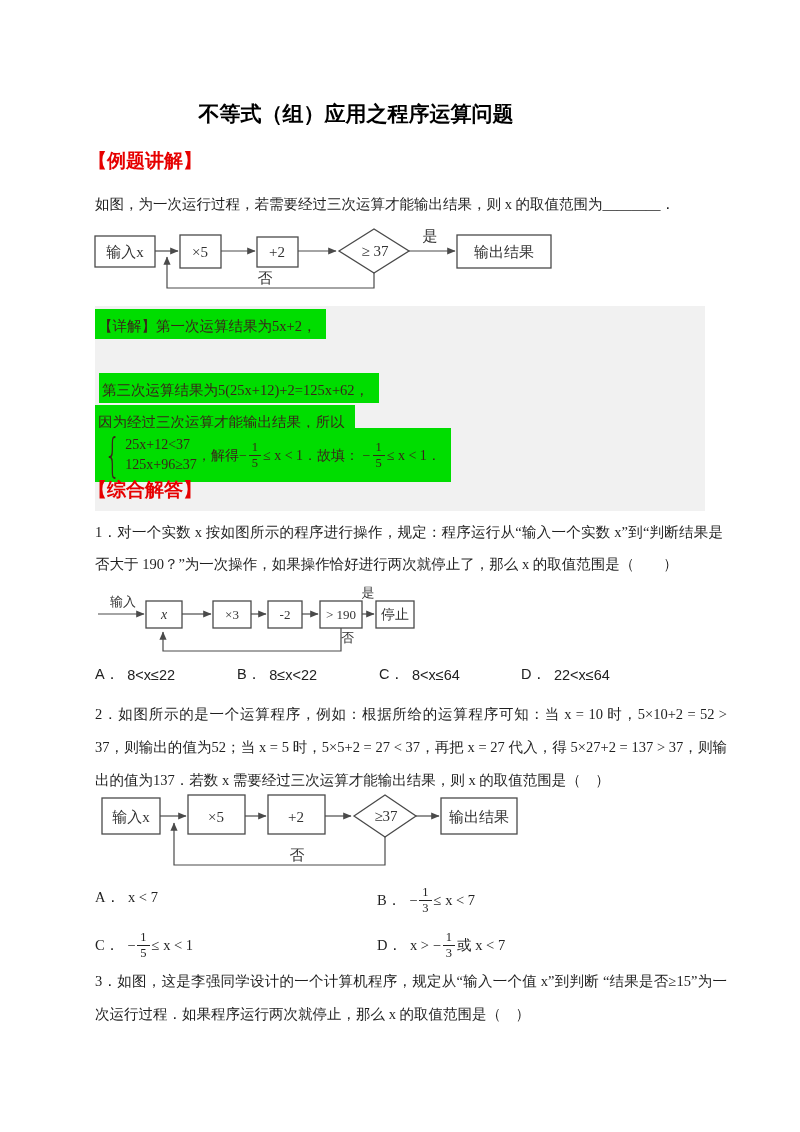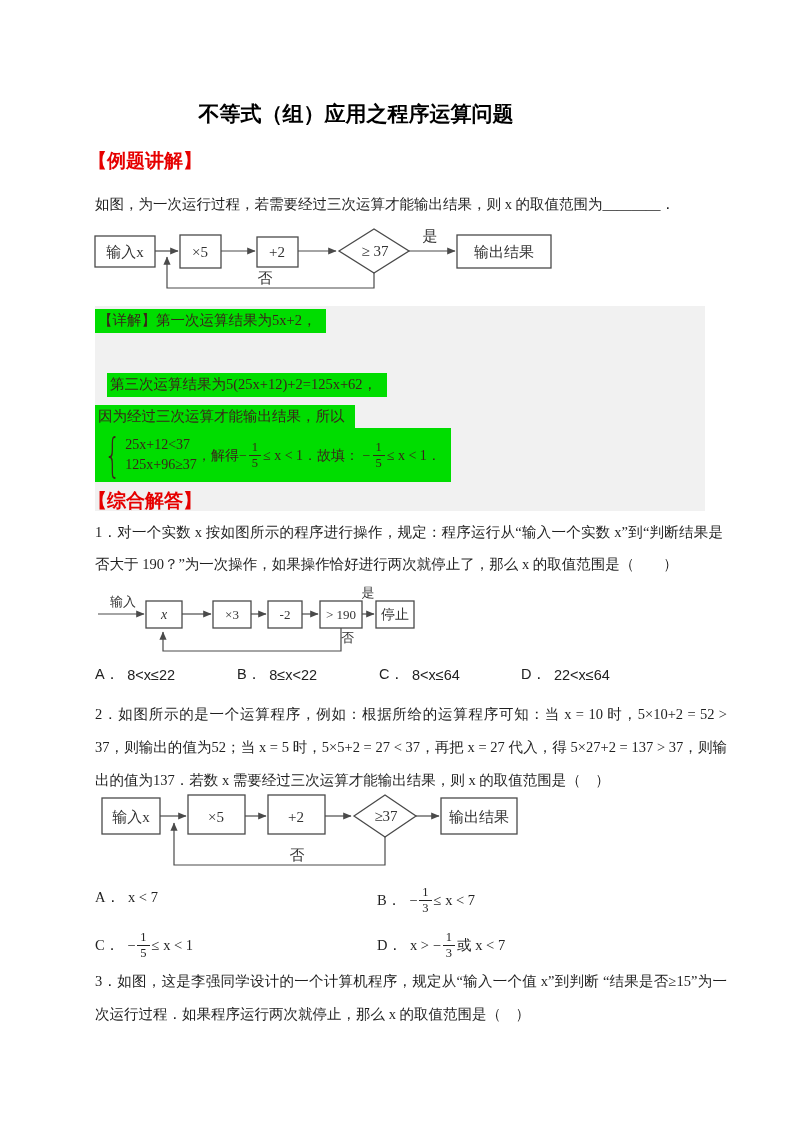--- a/index.html
+++ b/index.html
@@ -19,21 +19,21 @@
     font-family:"Liberation Sans","DejaVu Sans",sans-serif;
   }
   .para { font-size:14.5px; line-height:32px; text-align:justify; color:#1f1f1f; }
   .flow { display:block; }
   .flow text { fill:#333; font-family:"Liberation Serif","DejaVu Serif",serif; }
   .flow .shape { fill:none; stroke:#4a4a4a; stroke-width:1.3; }
   .flow .wire  { fill:none; stroke:#4a4a4a; stroke-width:1.2; }
   .gray-block { background:#f1f1f1; }
   .hl {
     display:inline-block; background:#00dd00; color:#3a241a;
-    font-size:14.5px; line-height:21px; padding:1px 10px 2px 3px;
+    font-size:14.5px; line-height:21px; padding:7px 10px 2px 3px;
     white-space:nowrap;
   }
   .sys-row { display:inline-flex; align-items:center; padding:4px 10px 4px 3px; }
   .brace {
     font-family:"DejaVu Sans","Liberation Sans",sans-serif;
     font-size:46px; font-weight:300; line-height:46px;
     transform:scaleX(.55); display:inline-block; margin-right:-2px;
   }
   .sys-lines { display:inline-block; font-size:14px; line-height:20px; }
   .frac { display:inline-block; vertical-align:middle; text-align:center;
@@ -77,21 +77,21 @@
   <rect class="shape" x="364" y="11" width="94" height="33"></rect>
   <text x="411" y="33" text-anchor="middle" font-size="15">输出结果</text>
   <path class="wire" d="M281,49 V64 H74 V33" marker-end="url(#m1)"></path>
   <text x="172" y="59" text-anchor="middle" font-size="15">否</text>
 </svg>
 
 <div class="abs gray-block" style="left:95px; top:306px; width:610px; height:205px;">
   <div class="abs" style="left:0; top:3px;">
     <span class="hl">【详解】第一次运算结果为5x+2，</span>
   </div>
-  <div class="abs" style="left:12px; top:67px;">
+  <div class="abs" style="left:4px; top:67px;">
     <span class="hl">第三次运算结果为5(25x+12)+2=125x+62，</span>
   </div>
   <div class="abs" style="left:0; top:99px;">
     <span class="hl">因为经过三次运算才能输出结果，所以</span>
   </div>
   <div class="abs" style="left:0; top:122px;">
     <span class="hl sys-row">
       <span class="brace">{</span>
       <span class="sys-lines">
         <span style="display:block;">25x+12&lt;37</span>
@@ -105,21 +105,21 @@
       <span class="mathtxt">≤ x &lt; 1．故填： −</span>
       <span class="frac">
         <span class="num">1</span>
         <span class="den">5</span>
       </span>
       <span class="mathtxt">≤ x &lt; 1．</span>
     </span>
   </div>
 </div>
 
-<div class="abs red-heading" style="left:88px; top:488px;">【综合解答】</div>
+<div class="abs red-heading" style="left:88px; top:477px;">【综合解答】</div>
 
 <div class="abs para" style="left:95px; top:516px; width:628px;">1．对一个实数 x 按如图所示的程序进行操作，规定：程序运行从“输入一个实数 x”到“判断结果是否大于 190？”为一次操作，如果操作恰好进行两次就停止了，那么 x 的取值范围是（　　）</div>
 
 <svg class="abs flow" style="left:95px; top:584px;" width="330" height="72" viewBox="0 0 330 72">
   <defs>
     <marker id="m2" markerWidth="8" markerHeight="7" refX="6.5" refY="3" orient="auto">
       <path d="M0,0 L7,3 L0,6 z" fill="#4a4a4a"></path>
     </marker>
   </defs>
   <text x="28" y="22" text-anchor="middle" font-size="13">输入</text>

